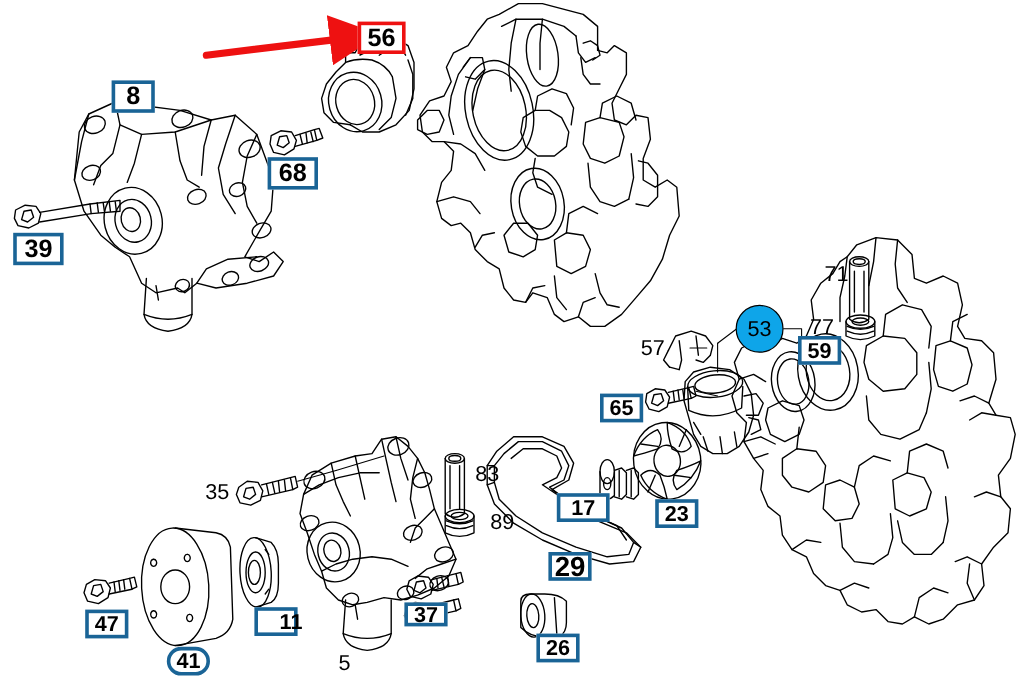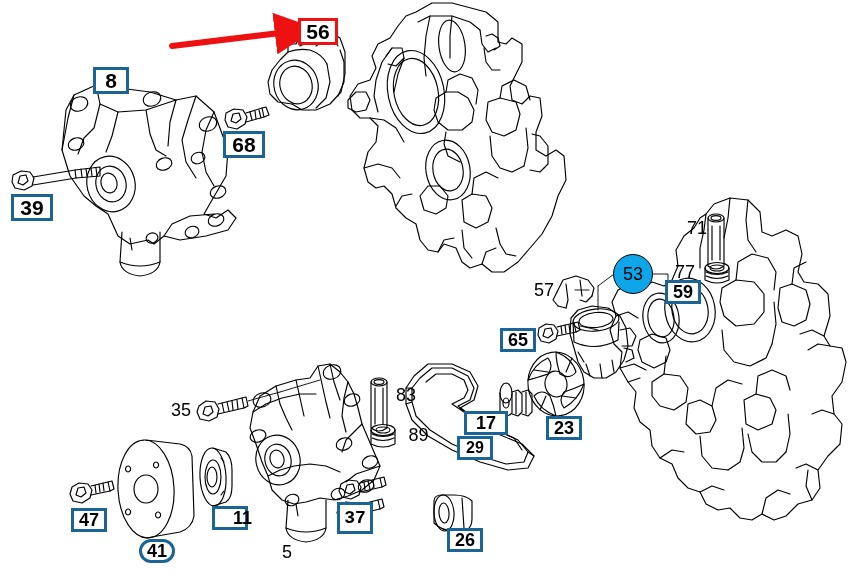--- a/index.html
+++ b/index.html
@@ -440,22 +440,22 @@
       <div class="callout circle" style="left: 613px; top: 254px; width: 40px; height: 40px; font-size: 18px;">53</div>
       <div class="callout plain" style="left: 672px; top: 261px; width: 26px; height: 22px; font-size: 18px;">77</div>
       <div class="callout boxed-blue" style="left: 665px; top: 280px; width: 36px; height: 24px; font-size: 18px;">59</div>
       <div class="callout plain" style="left: 531px; top: 279px; width: 26px; height: 22px; font-size: 18px;">57</div>
       <div class="callout boxed-blue" style="left: 500px; top: 328px; width: 36px; height: 24px; font-size: 18px;">65</div>
       <div class="callout boxed-blue" style="left: 464px; top: 363px; width: 44px; height: 24px; font-size: 18px; margin-top: 48px;">17</div>
       <div class="callout plain" style="left: 393px; top: 384px; width: 26px; height: 22px; font-size: 18px;">83</div>
       <div class="callout plain" style="left: 168px; top: 399px; width: 26px; height: 22px; font-size: 18px;">35</div>
       <div class="callout boxed-blue" style="left: 546px; top: 416px; width: 36px; height: 24px; font-size: 18px;">23</div>
       <div class="callout plain" style="left: 395px; top: 424px; width: 26px; height: 22px; font-size: 18px; padding-left: 21px;">89</div>
-      <div class="callout boxed-blue" style="left: 457px; top: 436px; width: 36px; height: 24px; font-size: 16px;">29</div>
+      <div class="callout boxed-blue" style="left: 457px; top: 460px; width: 36px; height: 24px; font-size: 23px;">29</div>
       <div class="callout boxed-blue" style="left: 71px; top: 508px; width: 36px; height: 24px; font-size: 18px;">47</div>
       <div class="callout boxed-blue" style="left: 212px; top: 506px; width: 36px; height: 24px; font-size: 18px; padding-left: 25px;">11</div>
-      <div class="callout boxed-blue" style="left: 337px; top: 502px; width: 36px; height: 32px; font-size: 18px; font-family: Liberation Mono, monospace;">37</div>
+      <div class="callout boxed-blue" style="left: 337px; top: 502px; width: 36px; height: 20px; font-size: 18px;">37</div>
       <div class="callout boxed-blue" style="left: 447px; top: 528px; width: 36px; height: 24px; font-size: 18px;">26</div>
       <div class="callout boxed-blue" style="left: 139px; top: 539px; width: 36px; height: 24px; font-size: 18px; border-radius: 12px;">41</div>
       <div class="callout plain" style="left: 277px; top: 541px; width: 20px; height: 22px; font-size: 18px;">5</div>
     </div>
 
 </div>
 
 </body></html>

